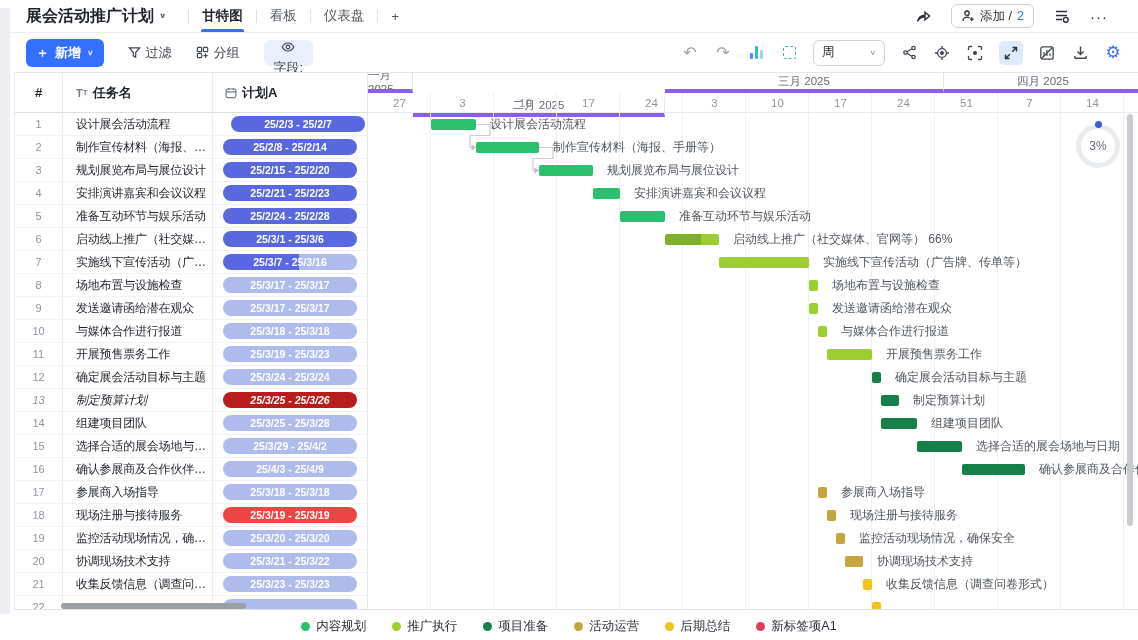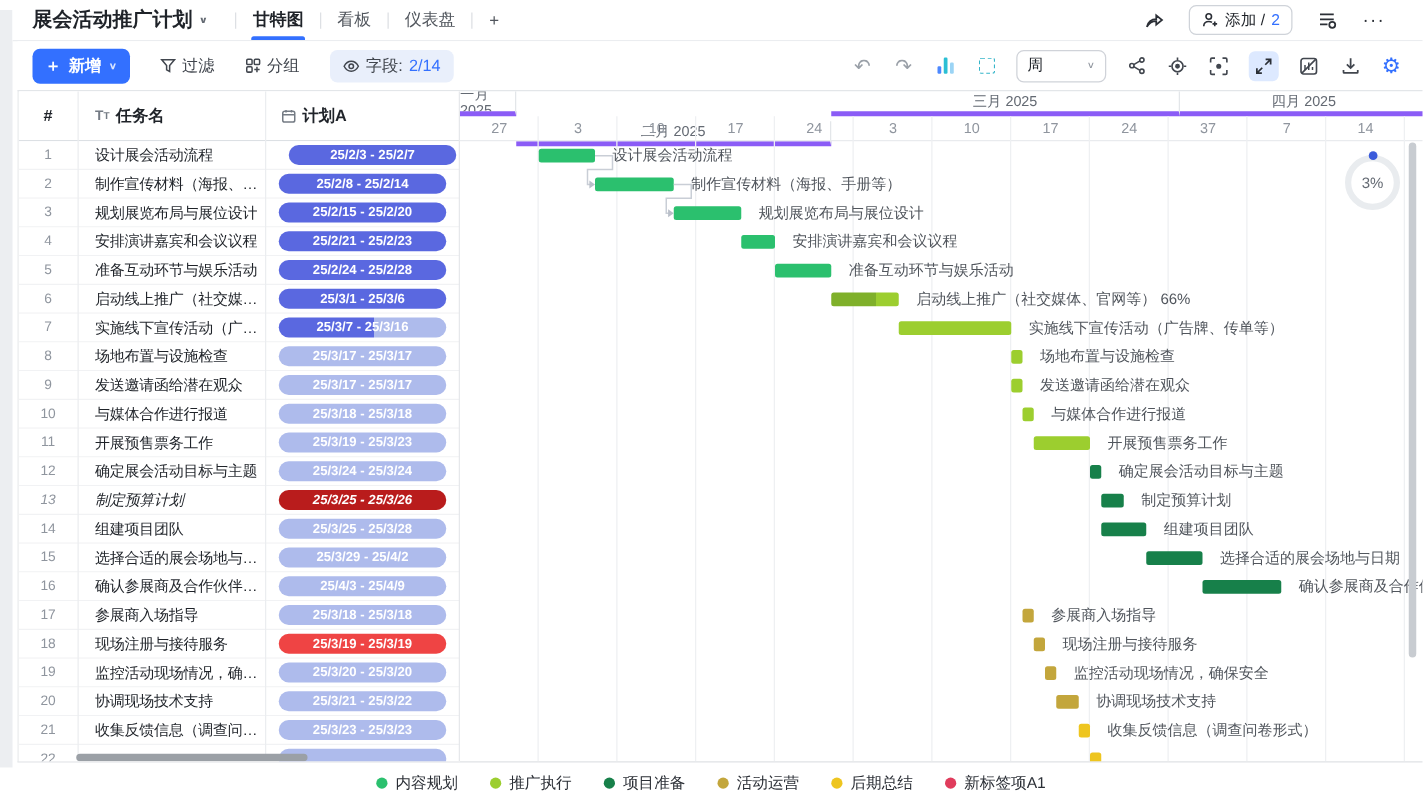--- a/index.html
+++ b/index.html
@@ -27,21 +27,21 @@
   .more-dots { font-size:15px; letter-spacing:1px; color:#2b2f36; }
 
   
   .toolbar { position:absolute; left:14px; right:0; top:33px; height:39px; display:flex;
     align-items:center; padding-left:12px; background:#fff; }
   .btn-new { display:flex; align-items:center; gap:6px; background:#3370ff; color:#fff; height:28px;
     border-radius:6px; padding:0 10px; font-size:13px; font-weight:600; border:none; }
   .btn-new .chev { color:#dbe5ff; }
   .tb-item { display:flex; align-items:center; gap:5px; font-size:13px; color:#41464e; margin-left:24px; }
   .fields-chip { display:flex; align-items:center; gap:5px; background:#e9effb; border-radius:6px;
-    height:26px; padding:0 10px; margin-left:24px; font-size:13px; color:#41464e; }
+    height:26px; padding:0 10px; margin-left:24px; font-size:13px; color:#41464e;flex-direction:column; }
   .fields-chip .cnt { color:#3370ff; }
   .toolbar-right { margin-left:auto; display:flex; align-items:center; gap:15px; padding-right:16px; }
   .ticon { width:18px; height:18px; display:flex; align-items:center; justify-content:center; color:#41464e; }
   .ticon.gray { color:#9aa0a8; }
   .zoom-select { display:flex; align-items:center; justify-content:space-between; width:72px; height:26px;
     border:1px solid #d0d3d9; border-radius:6px; padding:0 8px; font-size:12.5px; color:#1f2329; background:#fff; }
   .zoom-select .chev { color:#8f959e; }
   .expand-chip { background:#dde9ff; border-radius:5px; width:24px; height:24px; display:flex;
     align-items:center; justify-content:center; }
   .mini-bars { display:flex; align-items:flex-end; gap:2px; height:13px; }
@@ -450,21 +450,21 @@
         <div class="g-week" style="left: 252px;">24</div>
         <div class="g-col" style="left: 315px;"></div>
         <div class="g-week" style="left: 315px;">3</div>
         <div class="g-col" style="left: 378px;"></div>
         <div class="g-week" style="left: 378px;">10</div>
         <div class="g-col" style="left: 441px;"></div>
         <div class="g-week" style="left: 441px;">17</div>
         <div class="g-col" style="left: 504px;"></div>
         <div class="g-week" style="left: 504px;">24</div>
         <div class="g-col" style="left: 567px;"></div>
-        <div class="g-week" style="left: 567px;">37</div>
+        <div class="g-week" style="left: 567px;">51</div>
         <div class="g-col" style="left: 630px;"></div>
         <div class="g-week" style="left: 630px;">7</div>
         <div class="g-col" style="left: 693px;"></div>
         <div class="g-week" style="left: 693px;">14</div>
         <div class="g-bar" style="left: 63px; width: 45px; top: 46px; background: rgb(43, 192, 110);"></div>
         <div class="g-label" style="left: 122px; top: 40px;">设计展会活动流程</div>
         <div class="g-bar" style="left: 108px; width: 63px; top: 69px; background: rgb(43, 192, 110);"></div>
         <div class="g-label" style="left: 185px; top: 63px;">制作宣传材料（海报、手册等）</div>
         <div class="g-bar" style="left: 171px; width: 54px; top: 92px; background: rgb(43, 192, 110);"></div>
         <div class="g-label" style="left: 239px; top: 86px;">规划展览布局与展位设计</div>

